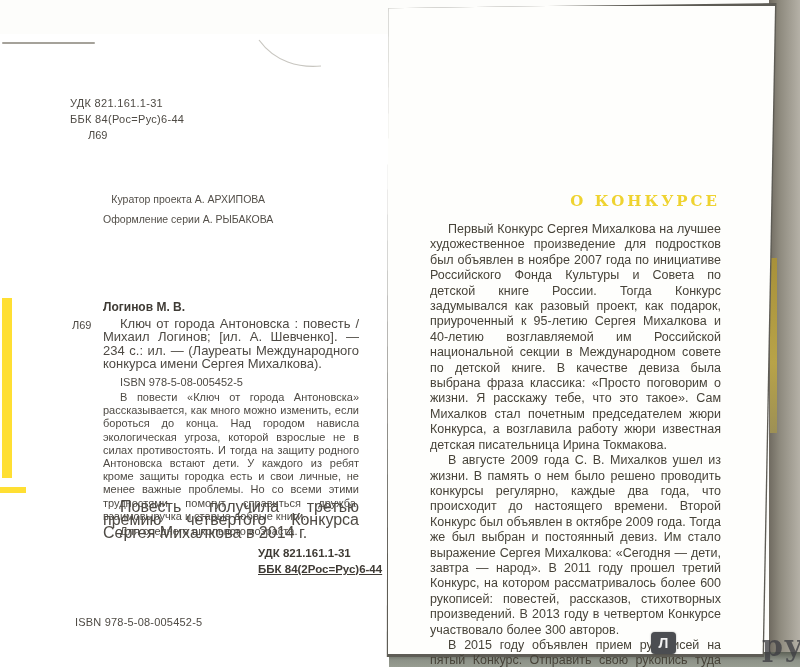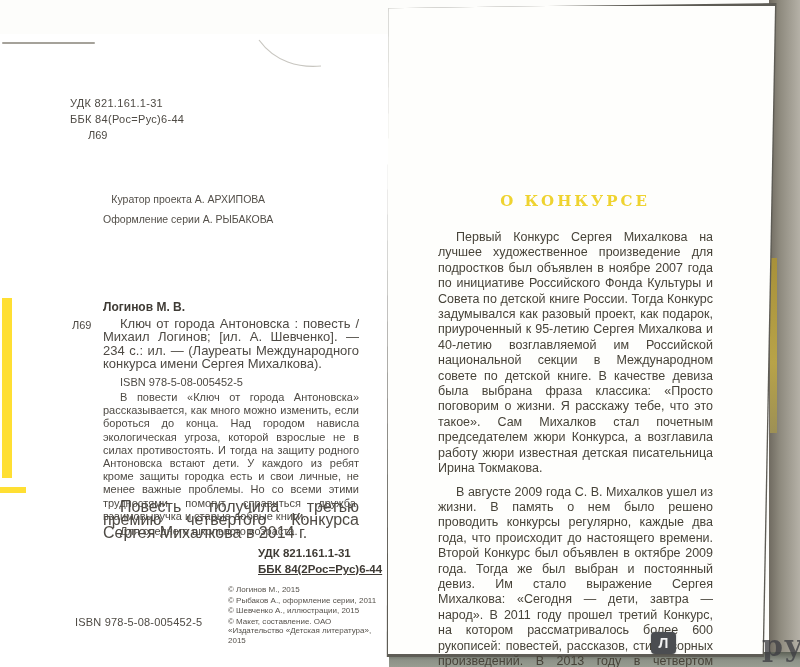--- a/index.html
+++ b/index.html
@@ -55,27 +55,27 @@
     position:absolute;left:386px;top:3px;width:392px;height:654px;
     background:#5e5c55;
     clip-path:polygon(0.6% 0.8%,99.6% 0,96.4% 100%,0.2% 100%);
   }
   .right-page-inner{
     position:absolute;left:2px;top:2.5px;right:3px;bottom:3px;
     background:#fefefc;
     clip-path:polygon(0 0,100% 0,96.8% 100%,0 100%);
   }
   .rp-heading{
-    position:absolute;left:430px;top:192px;width:290px;text-align:center;
+    position:absolute;left:430px;top:192px;width:290px;text-align:right;
     font-family:"DejaVu Serif",serif;font-weight:bold;font-size:15px;
     letter-spacing:3px;color:#efd330;
   }
   .rp-body{position:absolute;left:430px;top:222px;width:291px;}
   .rp-body p{
-    margin:8px;text-align:justify;text-indent:18px;
+    margin:0;text-align:justify;text-indent:18px;
     font-size:12.5px;line-height:15.4px;color:#474339;
   }
   
   .labirint-logo{
     position:absolute;left:651px;top:632px;width:25px;height:22px;
     background:#4b4d51;border-radius:4px;
     display:flex;align-items:center;justify-content:center;
     color:#f2f2f2;font-weight:bold;font-size:14px;line-height:1;
     box-shadow:0 0 2px rgba(0,0,0,.35);
   }
@@ -113,26 +113,20 @@
   <div class="lp-text lp-catletter">Л69</div>
   <div class="lp-text lp-bib">Ключ от города Антоновска : повесть / Михаил Логинов; [ил. А. Шевченко]. — 234 с.: ил. — (Лауреаты Международного конкурса имени Сергея Михалкова).</div>
   <div class="lp-text lp-isbn-mid">ISBN 978-5-08-005452-5</div>
   <div class="lp-text lp-annotation">В повести «Ключ от города Антоновска» рассказывается, как много можно изменить, если бороться до конца. Над городом нависла экологическая угроза, которой взрослые не в силах противостоять. И тогда на защиту родного Антоновска встают дети. У каждого из ребят кроме защиты городка есть и свои личные, не менее важные проблемы. Но со всеми этими трудностями помогут справиться дружба, взаимовыручка и старые добрые книги.</div>
   <div class="lp-text lp-award">Повесть получила третью премию четвертого Конкурса Сергея Михалкова в 2014 г.</div>
   <div class="lp-text lp-audience">Для среднего школьного возраста.</div>
 
   <div class="lp-text lp-udk-bottom">УДК 821.161.1-31</div>
   <div class="lp-text lp-bbk-bottom">ББК 84(2Рос=Рус)6-44</div>
 
-  <div class="lp-text lp-copyrights">
-    <div>© Логинов М., 2015</div>
-    <div>© Рыбаков А., оформление серии, 2011</div>
-    <div>© Шевченко А., иллюстрации, 2015</div>
-    <div>© Макет, составление. ОАО «Издательство «Детская литература», 2015</div>
-  </div>
 
   <div class="lp-text lp-isbn-bottom">ISBN 978-5-08-005452-5</div>
 
   <svg class="lp-bottomcurl" width="130" height="20" viewBox="0 0 130 20">
     <path d="M2,16 C30,6 80,8 128,12" fill="none" stroke="#d4d2cc" stroke-width="1.2"></path>
   </svg>
 
   <svg class="lp-illustration" width="374" height="24" viewBox="0 0 374 24">
     <defs>
       <pattern id="h1" width="5" height="5" patternUnits="userSpaceOnUse" patternTransform="rotate(48)">

